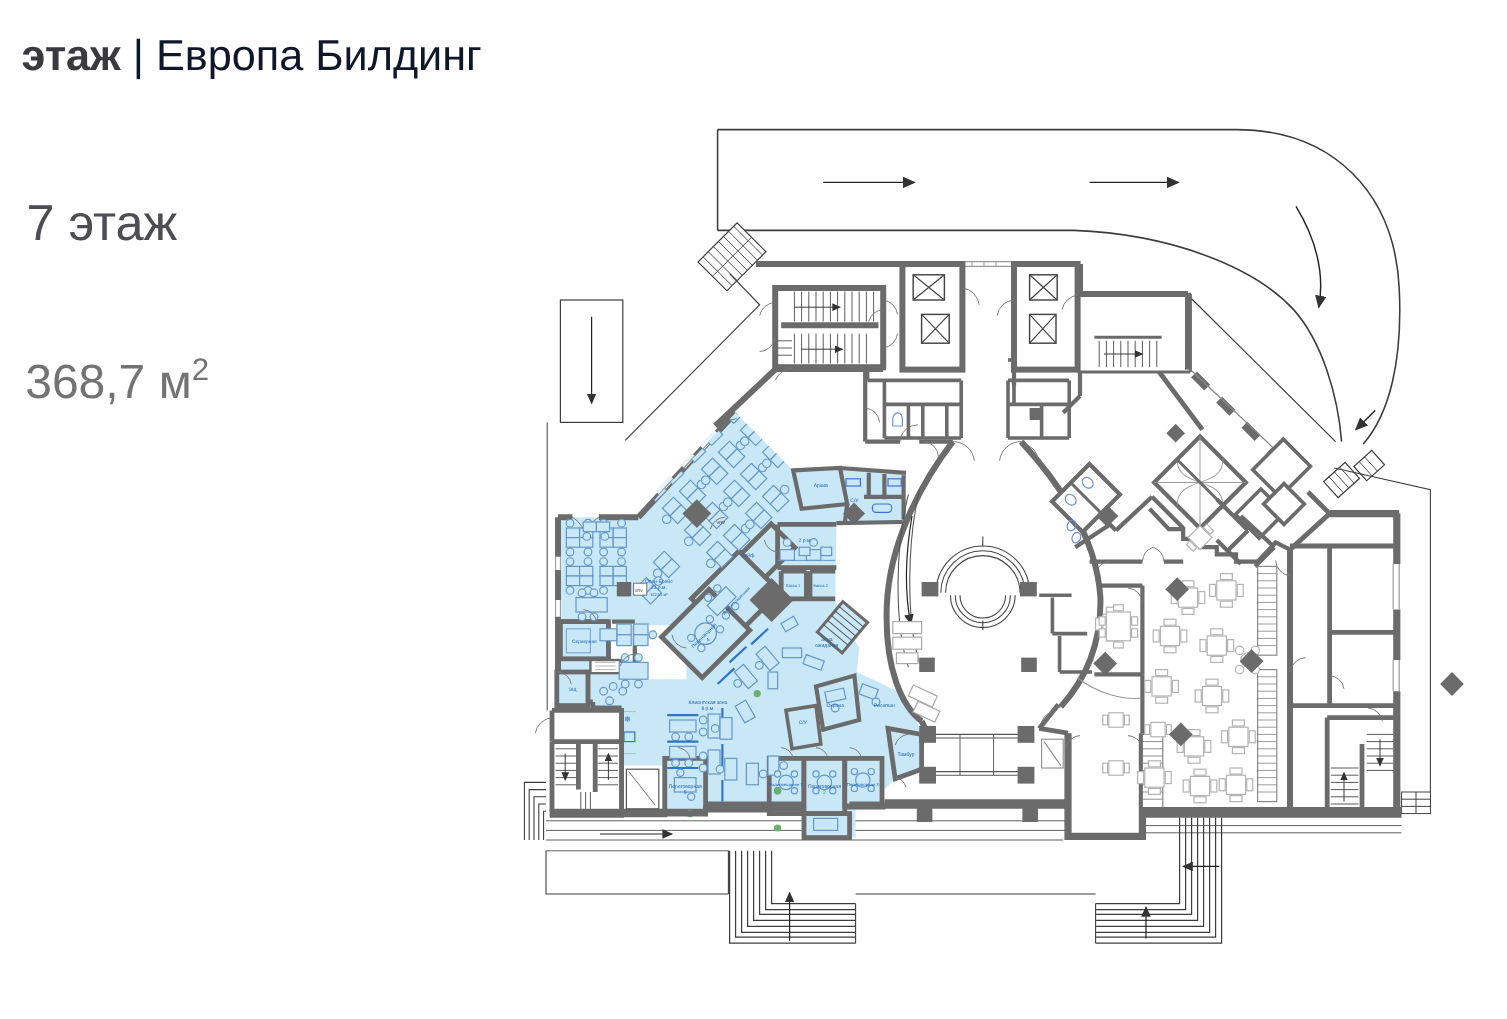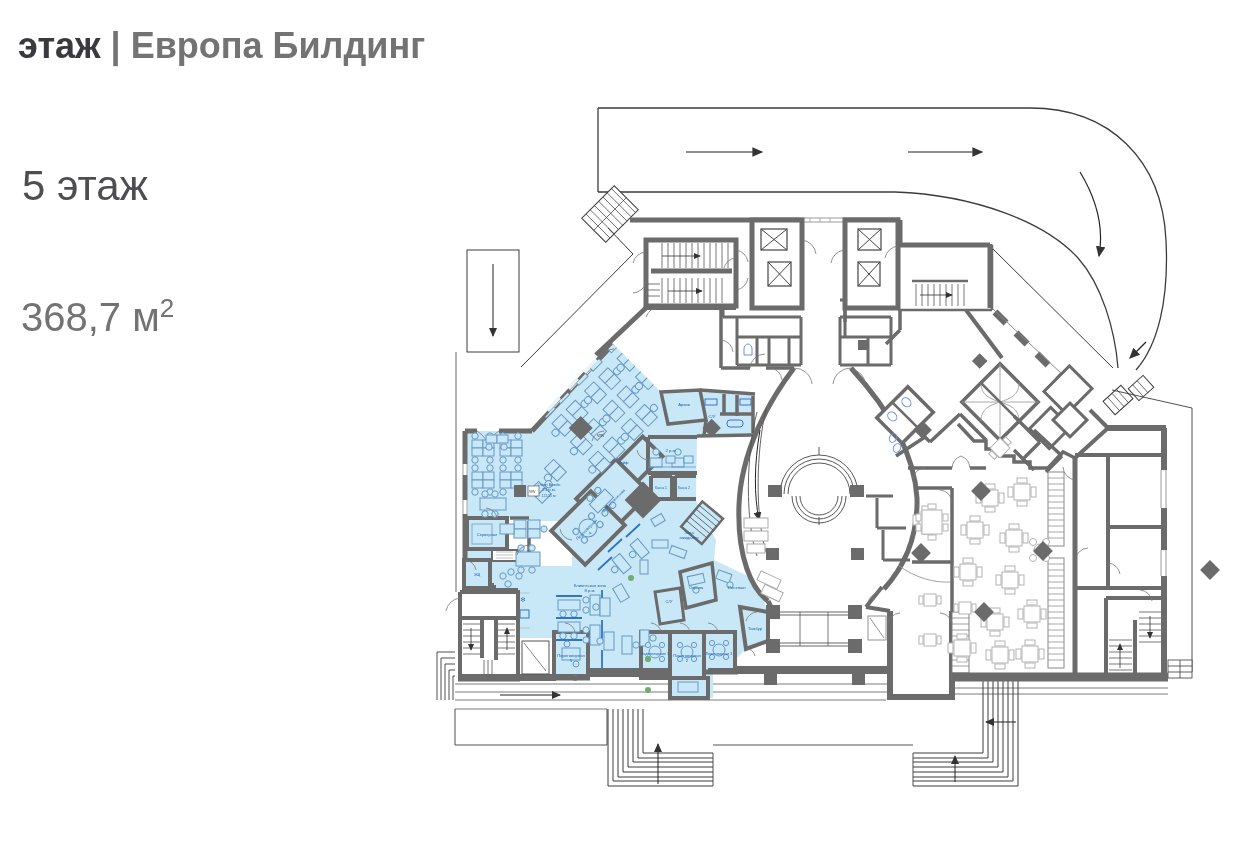--- a/index.html
+++ b/index.html
@@ -1,30 +1,30 @@
 <!DOCTYPE html>
 <html><head>
 <meta charset="utf-8">
 <style>
   html,body{margin:0;padding:0;background:#ffffff;width:1256px;height:849px;overflow:hidden;}
   .hdr{position:absolute;left:18px;top:25px;font-family:"Liberation Sans",sans-serif;font-size:36px;color:#3e3e42;letter-spacing:0px;}
   .hdr b{font-weight:700;color:#3a3a3e;}
-  .hdr span{font-weight:700;color:#737373;}
+  .hdr span{font-weight:400;color:#0f172a;}
   .floor{position:absolute;left:22px;top:162px;font-family:"Liberation Sans",sans-serif;font-size:42px;color:#4d4d52;font-weight:400;}
   .area{position:absolute;left:21px;top:293px;font-family:"Liberation Sans",sans-serif;font-size:40px;color:#737373;font-weight:400;}
   .area sup{font-size:26px;}
   svg{position:absolute;left:0;top:0;}
   text{font-family:"Liberation Sans",sans-serif;}
 </style>
 </head>
 <body>
 
 <div class="hdr"><b>этаж</b> <span>| Европа Билдинг</span></div>
 
-<div class="floor">5 этаж</div>
+<div class="floor">7 этаж</div>
 
 <div class="area">368,7 м<sup>2</sup></div>
 <svg width="1256" height="849" viewBox="0 0 1256 849">
 <defs>
 <marker id="ar" markerWidth="10" markerHeight="8" refX="8" refY="4" orient="auto">
         <path d="M0,0 L9,4 L0,8 Z" fill="#333"></path>
       </marker>
 <clipPath id="blueclip">
         <path d="M613,344 L661,392 L700,390 L755,394 L752,435 L697,436 L696,500 L701,512 L716,540 L714,560 L750,577 L764,601 L768,612 L768,641 L746,649 L737,658 L737,670 L713,670 L713,698 L668,698 L668,678 L641,678 L641,670 L588,670 L588,678 L554,678 L554,676 L518,676 L518,590 L494,590 L494,585 L465,585 L465,431 L532,431 Z"></path>
       </clipPath>

